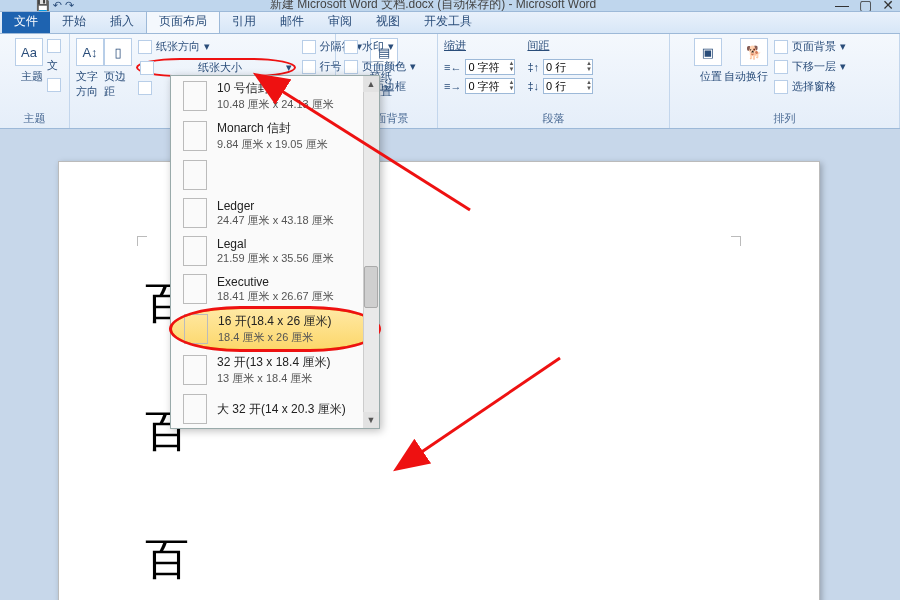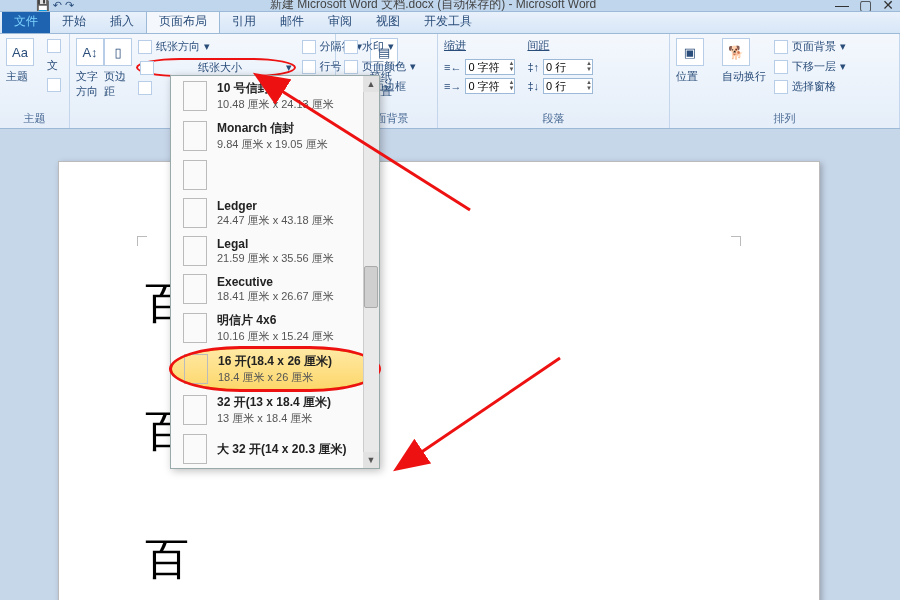--- a/index.html
+++ b/index.html
@@ -4,27 +4,27 @@
 <style>
   * { box-sizing: border-box; margin: 0; padding: 0; }
   body { font-family: "Microsoft YaHei", "Segoe UI", sans-serif; font-size: 12px; background: #fff; width: 900px; height: 600px; overflow: hidden; position: relative; }
   .titlebar { height: 12px; background: #bfd6ed; border-bottom: 1px solid #9db9d8; position: relative; overflow: hidden; }
   .title-text { position: absolute; left: 270px; top: -4px; font-size: 12px; color: #444; white-space: nowrap; }
   .winctl { position: absolute; right: 6px; top: -3px; display: flex; gap: 10px; font-family: Arial; font-size: 14px; color: #333; }
   .qat { position: absolute; left: 36px; top: -1px; display: flex; gap: 3px; }
   .qat span { font-size: 11px; color: #2a4d7a; }
   .tabs { height: 22px; background: linear-gradient(#e9f1fb,#d7e6f7); display: flex; align-items: flex-end; border-bottom: 1px solid #9db9d8; }
   .tab { padding: 3px 12px 3px; font-size: 12px; color: #2a4d7a; cursor: pointer; }
-  .tab.file { background: #1e63b0; color: #7dd3fc; border-radius: 2px 2px 0 0; margin-left: 2px; }
+  .tab.file { background: #1e63b0; color: #ffffff; border-radius: 2px 2px 0 0; margin-left: 2px; }
   .tab.active { background: #f4f8fd; border: 1px solid #9db9d8; border-bottom: none; border-radius: 3px 3px 0 0; color: #2a4d7a; }
   .ribbon { height: 95px; background: linear-gradient(#f4f8fd,#e5eef9); border-bottom: 1px solid #9db9d8; display: flex; }
   .group { border-right: 1px solid #c3d6ec; padding: 4px 6px 2px; display: flex; flex-direction: column; justify-content: space-between; position: relative; }
   .group-body { flex: 1; display: flex; align-items: flex-start; }
   .group-label { text-align: center; font-size: 11px; color: #4a6a94; padding-top: 2px; }
-  .bigbtn { display: flex; flex-direction: column; align-items: flex-start; width: 46px; font-size: 11px; color: #2a4d7a; cursor: pointer; }
+  .bigbtn { display: flex; flex-direction: column; align-items: flex-end; width: 46px; font-size: 11px; color: #2a4d7a; cursor: pointer; }
   .bigbtn .ico { width: 28px; height: 28px; border: 1px solid #b8cee8; background: #fff; margin-bottom: 3px; display:flex; align-items:center; justify-content:center; font-size:13px; }
   .stack { display: flex; flex-direction: column; gap: 3px; }
   .smallbtn { display: flex; align-items: center; gap: 4px; font-size: 11px; color: #2a4d7a; cursor: pointer; white-space: nowrap; padding: 1px 2px; }
   .smallbtn .ic { width: 14px; height: 14px; border: 1px solid #b8cee8; background: #fff; display: inline-block; }
   .circled { border: 2px solid #e11; border-radius: 50% / 90%; padding: 0 2px; gap: 44px; }
   .spin-row { display: flex; align-items: center; gap: 4px; font-size: 11px; color: #2a4d7a; }
   .spin-row input { width: 50px; height: 16px; font-size: 11px; border: 1px solid #9db9d8; padding: 0 14px 0 2px; }
   .spin-wrap { position: relative; display: inline-block; }
   .spin-btns { position: absolute; right: 1px; top: 1px; display: flex; flex-direction: column; font-size: 6px; line-height: 6px; color: #555; }
   .headlbl { font-size: 11px; color: #2a4d7a; margin-bottom: 3px; text-decoration: underline; }
@@ -34,21 +34,21 @@
   .page .crop1 { position: absolute; left: 78px; top: 74px; width: 10px; height: 10px; border-left: 1px solid #bbb; border-top: 1px solid #bbb; }
   .page .crop2 { position: absolute; right: 78px; top: 74px; width: 10px; height: 10px; border-right: 1px solid #bbb; border-top: 1px solid #bbb; }
   .page .txt { position: absolute; left: 86px; top: 110px; font-family: SimSun, serif; font-size: 44px; color: #000; line-height: 64px; white-space: pre; }
 
   .dropdown { position: absolute; left: 170px; top: 75px; width: 210px; background: #fafafa; border: 1px solid #9aa; box-shadow: 2px 2px 8px rgba(0,0,0,0.25); z-index: 20; }
   .dd-item { display: flex; align-items: center; gap: 10px; padding: 4px 8px; cursor: pointer; }
   .dd-item.sel { background: linear-gradient(#ffe9a4,#fcd76b); border: 1px solid #e0a800; }
   .dd-item.sel.circled2 { outline: 3px solid #e11; outline-offset: -1px; border-radius: 40% / 60%; }
   .dd-thumb { width: 24px; height: 30px; border: 1px solid #bbb; margin-left: 4px; flex-shrink: 0; }
   .dd-txt { display: flex; flex-direction: column; }
-  .dd-txt .n { font-size: 12px; font-weight: bold; color: #222; }
+  .dd-txt .n { font-size: 12px; font-weight: normal; color: #222; }
   .dd-txt .d { font-size: 11px; color: #555; }
   .dd-scroll { position: absolute; right: 0; top: 0; bottom: 0; width: 16px; background: #e9e9e9; border-left: 1px solid #ccc; }
   .dd-thumb-bar { position: absolute; right: 1px; top: 190px; width: 14px; height: 42px; background: #cfcfcf; border: 1px solid #aaa; border-radius: 2px; }
   .dd-arrow { position: absolute; right: 0; width: 16px; height: 16px; background: #e2e2e2; text-align: center; font-size: 9px; line-height: 16px; color: #555; }
 
   svg.anno { position: absolute; left: 0; top: 0; pointer-events: none; z-index: 30; }
 </style>
 </head>
 <body>
 
@@ -259,27 +259,20 @@
         <div class="d">21.59 厘米 x 35.56 厘米</div>
       </div>
     </div>
     <div class="dd-item">
       <div class="dd-thumb"></div>
       <div class="dd-txt">
         <div class="n">Executive</div>
         <div class="d">18.41 厘米 x 26.67 厘米</div>
       </div>
     </div>
-    <div class="dd-item">
-      <div class="dd-thumb"></div>
-      <div class="dd-txt">
-        <div class="n">明信片 4x6</div>
-        <div class="d">10.16 厘米 x 15.24 厘米</div>
-      </div>
-    </div>
     <div class="dd-item sel circled2">
       <div class="dd-thumb"></div>
       <div class="dd-txt">
         <div class="n">16 开(18.4 x 26 厘米)</div>
         <div class="d">18.4 厘米 x 26 厘米</div>
       </div>
     </div>
     <div class="dd-item">
       <div class="dd-thumb"></div>
       <div class="dd-txt">

